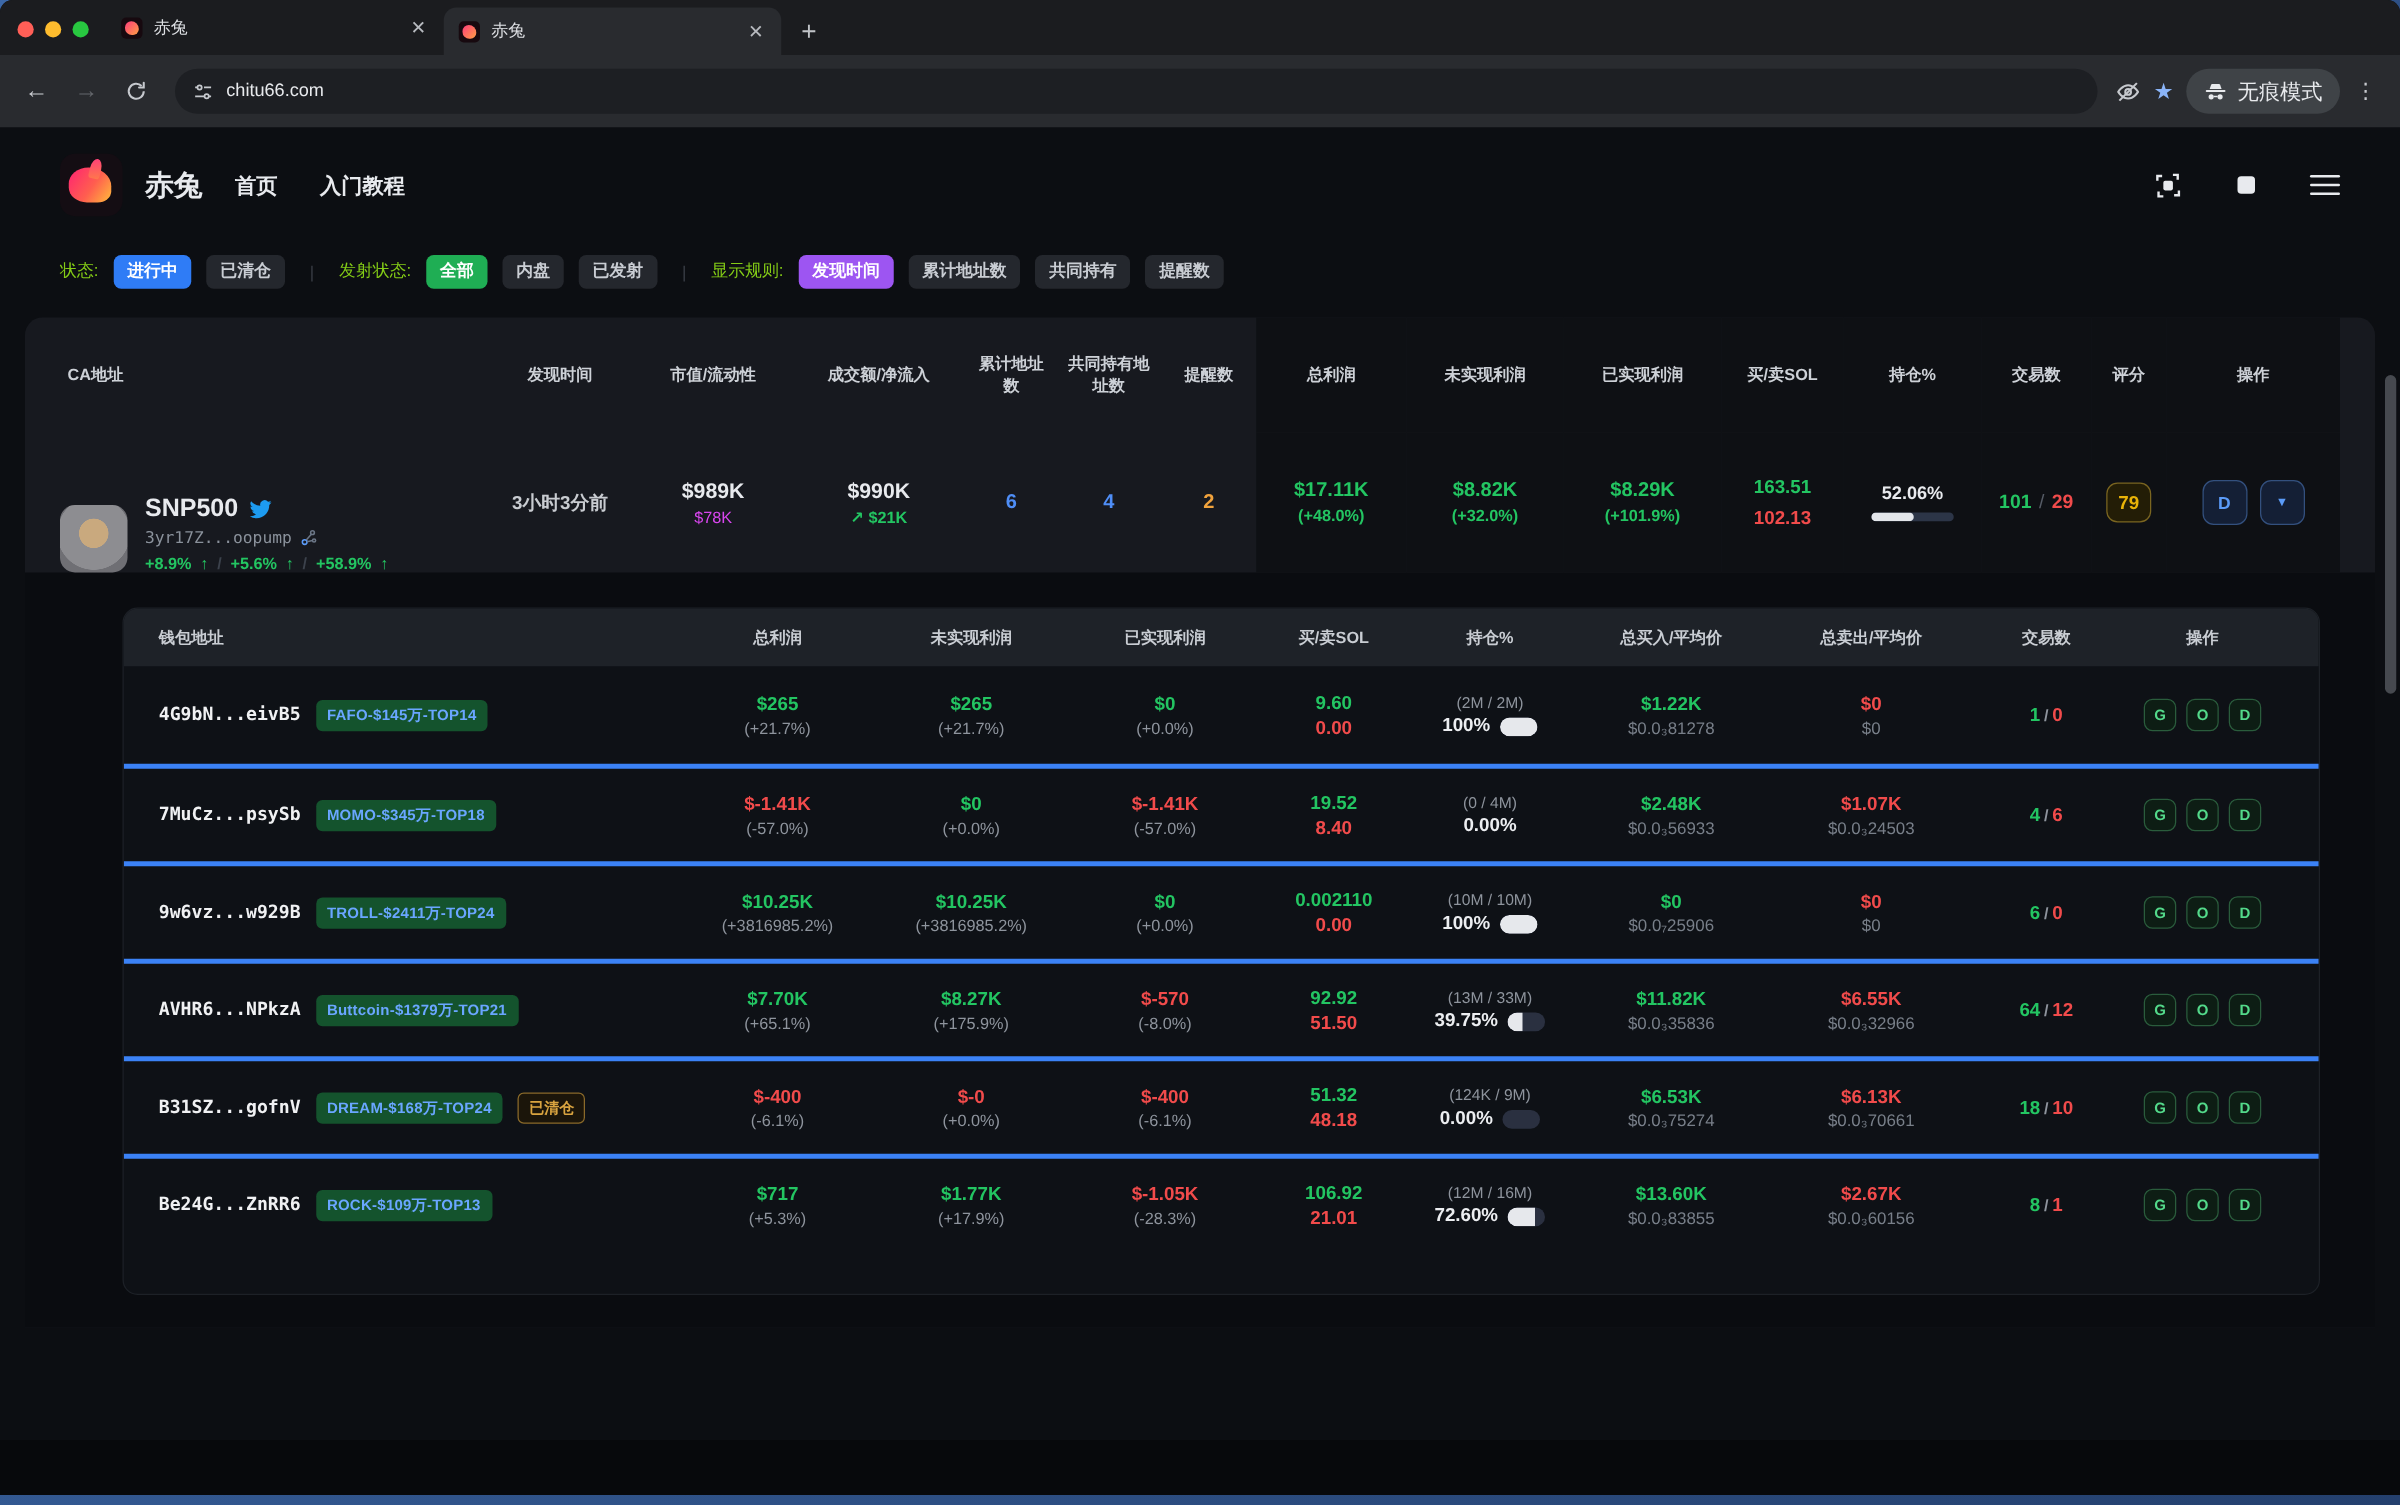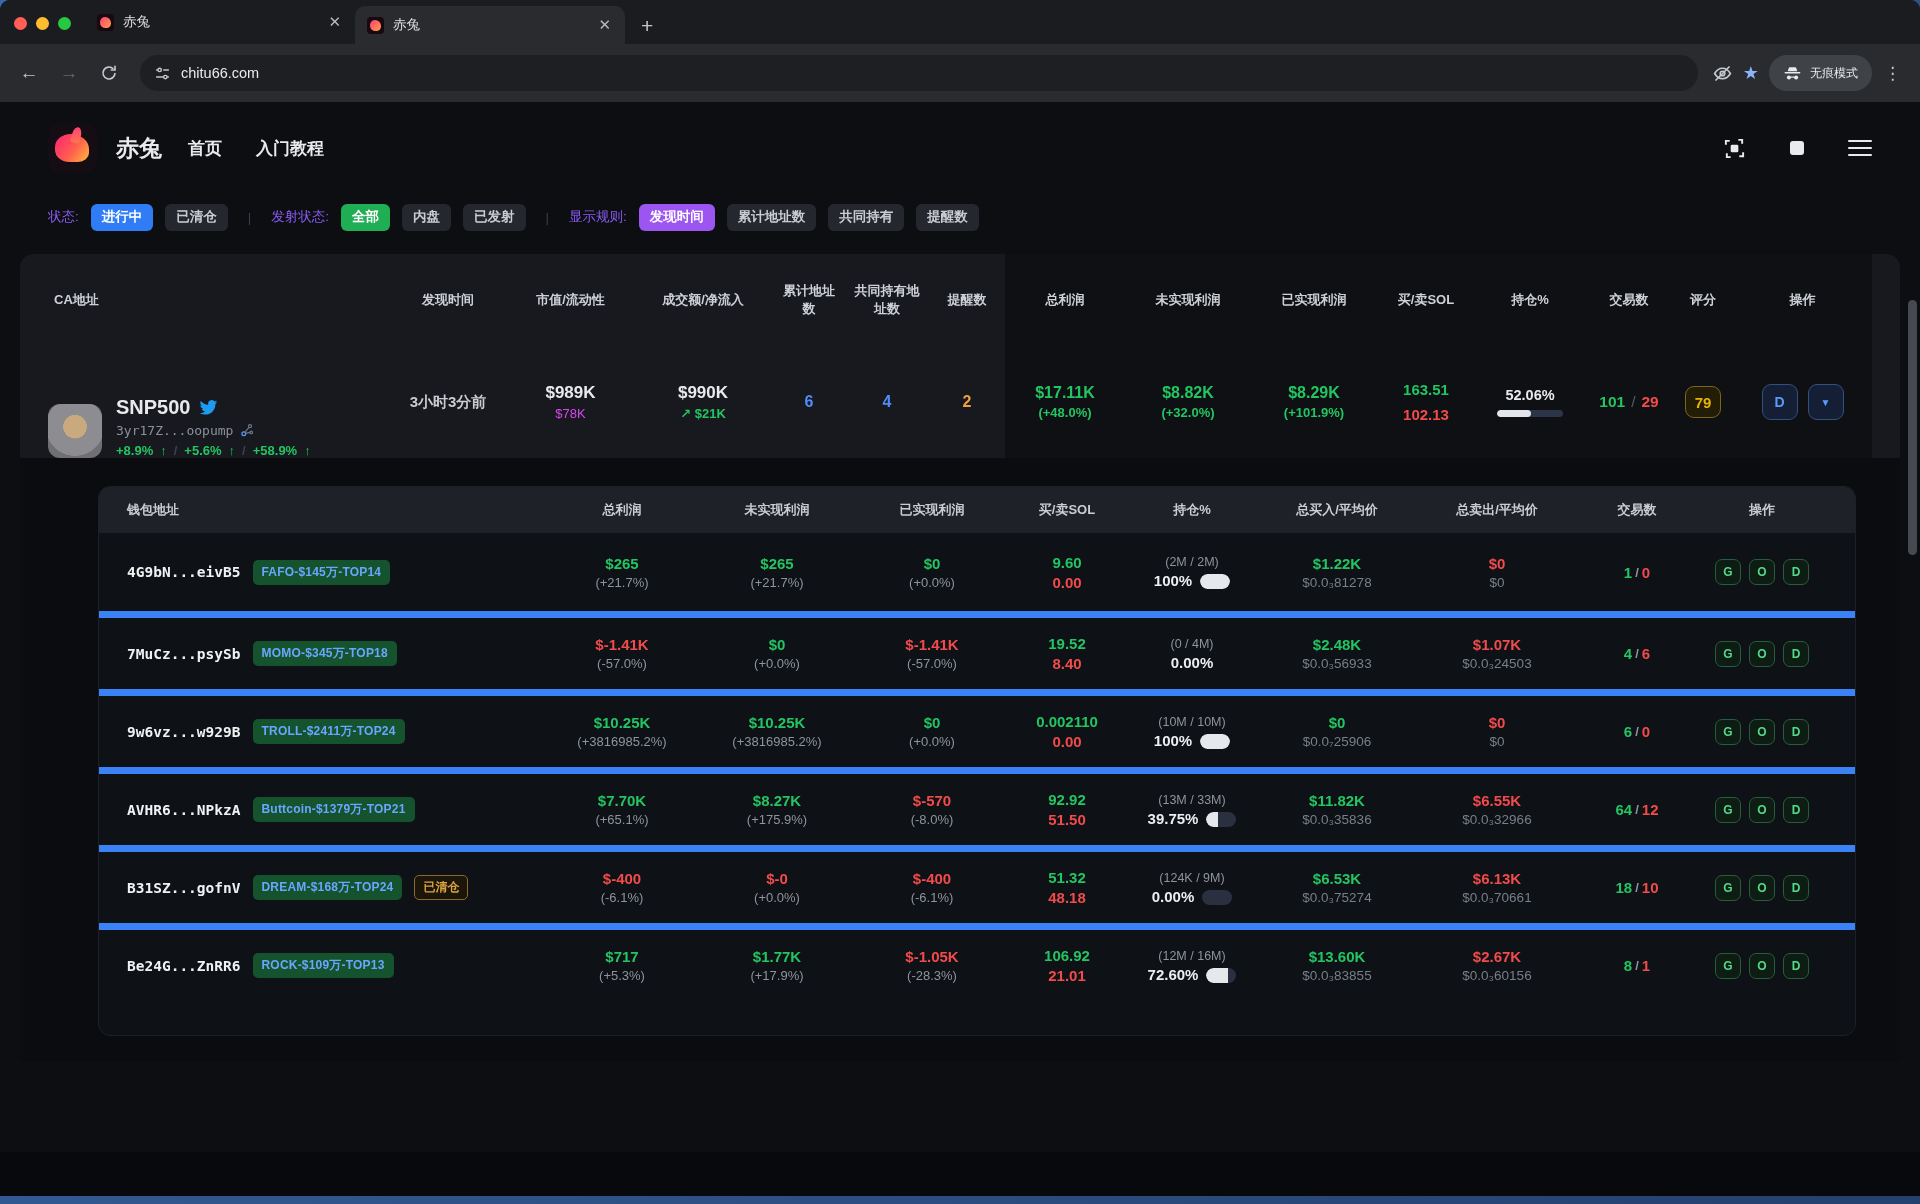--- a/index.html
+++ b/index.html
@@ -24,39 +24,39 @@
   .favicon::after { content:""; position:absolute; inset:3px; border-radius:55% 65% 50% 60%; background:linear-gradient(135deg,#ff3d7b,#ff9f45); }
   .tab-title { flex:1; }
   .tab-close { color:#b7babf; font-size:15px; padding:0 2px; }
   .newtab { color:#c0c3c7; font-size:21px; padding:0 16px 6px 16px; }
   .toolbar { height:58px; background:#292b2f; display:flex; align-items:center; padding:0 12px; gap:6px; }
   .navbtn { width:34px; height:34px; border-radius:50%; display:flex; align-items:center; justify-content:center; font-size:19px; color:#c6c9ce; }
   .navbtn.dim { color:#63666b; }
   .omnibox { flex:1; height:36px; margin:0 8px; background:#1d1f23; border-radius:18px; display:flex; align-items:center; padding:0 14px; gap:10px; }
   .url { color:#e8eaed; font-size:14.5px; }
   .tb-right { display:flex; align-items:center; gap:10px; }
-  .incog { height:36px; background:#3f4347; border-radius:18px; display:flex; align-items:center; gap:8px; padding:0 14px; color:#e8eaed; font-size:12px; }
+  .incog { height:36px; background:#3f4347; border-radius:18px; display:flex; align-items:center; gap:8px; padding:0 14px; color:#e8eaed; font-size:17px; }
   .star { color:#8ab4f8; font-size:18px; }
   .kebab { color:#c6c9ce; font-size:17px; letter-spacing:1px; padding:0 6px 0 2px; }
   svg.ic { display:block; }
 
   
   .page { position:relative; background:#0c0e12; height:1094px; }
   .site-header { height:92px; display:flex; align-items:center; padding:0 48px; }
   .logo { width:50px; height:50px; border-radius:12px; background:#140d13; position:relative; overflow:hidden; }
   .logo::after { content:""; position:absolute; left:7px; top:11px; width:34px; height:28px; border-radius:65% 75% 45% 60%; background:linear-gradient(125deg,#ff2d6c 10%,#ff5e4f 55%,#ffb13d 95%); }
   .logo::before { content:""; position:absolute; left:24px; top:4px; width:9px; height:16px; border-radius:50% 50% 20% 20%; background:linear-gradient(160deg,#ff3d7b,#ff7a49); transform:rotate(14deg); z-index:1; }
   .brand { font-size:23px; font-weight:bold; margin:0 26px 0 18px; }
   .nav { display:flex; gap:34px; font-size:17px; font-weight:bold; }
   .hdr-right { margin-left:auto; display:flex; align-items:center; gap:44px; }
   .sq-icon { width:14px; height:14px; background:#e8eaee; border-radius:3px; }
   .burger div { width:24px; height:2.5px; background:#e8eaee; border-radius:2px; margin:4.5px 0; }
 
   .filter-bar { height:46px; display:flex; align-items:center; gap:12px; padding:0 48px; font-size:13.5px; }
-  .f-label { color:#8b5cf6; }
+  .f-label { color:#84cc16; }
   .f-btn { height:27px; padding:0 11px; border-radius:6px; background:#24272d; color:#c9cdd3; display:flex; align-items:center; font-weight:bold; }
   .f-btn.on-blue { background:#2f7cf6; color:#fff; }
   .f-btn.on-green { background:#1fae54; color:#fff; }
   .f-btn.on-purple { background:#9d55f2; color:#fff; }
   .f-div { color:#3a3e46; margin:0 8px; }
 
   
   .card { margin:14px 20px 0 20px; background:#17191f; border-radius:14px 14px 0 0; position:relative; }
   .grid-main { display:grid; grid-template-columns:340px 120px 125px 140px 72px 84px 76px 120px 126px 126px 98px 110px 88px 60px 1fr; padding:0 28px; }
   .thead-main { height:92px; }
@@ -89,21 +89,21 @@
   .act-btn { width:36px; height:36px; border-radius:9px; border:1px solid #33507e; background:#141f35; color:#5b9bf8; font-weight:bold; font-size:14px; display:flex; align-items:center; justify-content:center; }
   .act-btn .tri { font-size:10px; }
 
   
   .panel { background:#0a0c10; padding:28px 44px 26px 78px; }
   .subcard { background:#0e1116; border:1px solid #1d2127; border-radius:12px; overflow:hidden; padding-bottom:34px; }
   .grid-sub { display:grid; grid-template-columns:420px 150px 160px 150px 120px 130px 160px 160px 120px 1fr; padding:14px 28px; }
   .sub-head { height:46px; background:#1e2228; }
   .sth { display:flex; align-items:center; justify-content:center; font-size:13px; font-weight:bold; color:#c9cdd3; }
   .sth:first-child { justify-content:flex-start; }
-  .srow { height:78px; border-top:7px solid #3b82f6; }
+  .srow { height:78px; border-top:4px solid #3b82f6; }
   .srow:first-of-type { border-top:none; }
   .scell { display:flex; flex-direction:column; align-items:center; justify-content:center; gap:3px; }
   .scell.waddr { flex-direction:row; justify-content:flex-start; gap:12px; }
   .addr { font-family:"DejaVu Sans Mono",monospace; font-size:14.5px; font-weight:bold; color:#f0f1f3; }
   .tag { background:#14532d; color:#6aa6ff; font-size:12px; font-weight:bold; padding:4px 9px; border-radius:5px; letter-spacing:.2px; }
   .cleared { border:1px solid #8a6a2a; color:#d9a440; font-size:12px; font-weight:bold; padding:3px 8px; border-radius:5px; background:#1b150a; }
   .v-main { font-size:15px; font-weight:bold; }
   .v-pct { font-size:13px; color:#8e949d; }
   .hold { font-size:12.5px; color:#8e949d; }
   .pos-line { display:flex; align-items:flex-end; gap:8px; }

